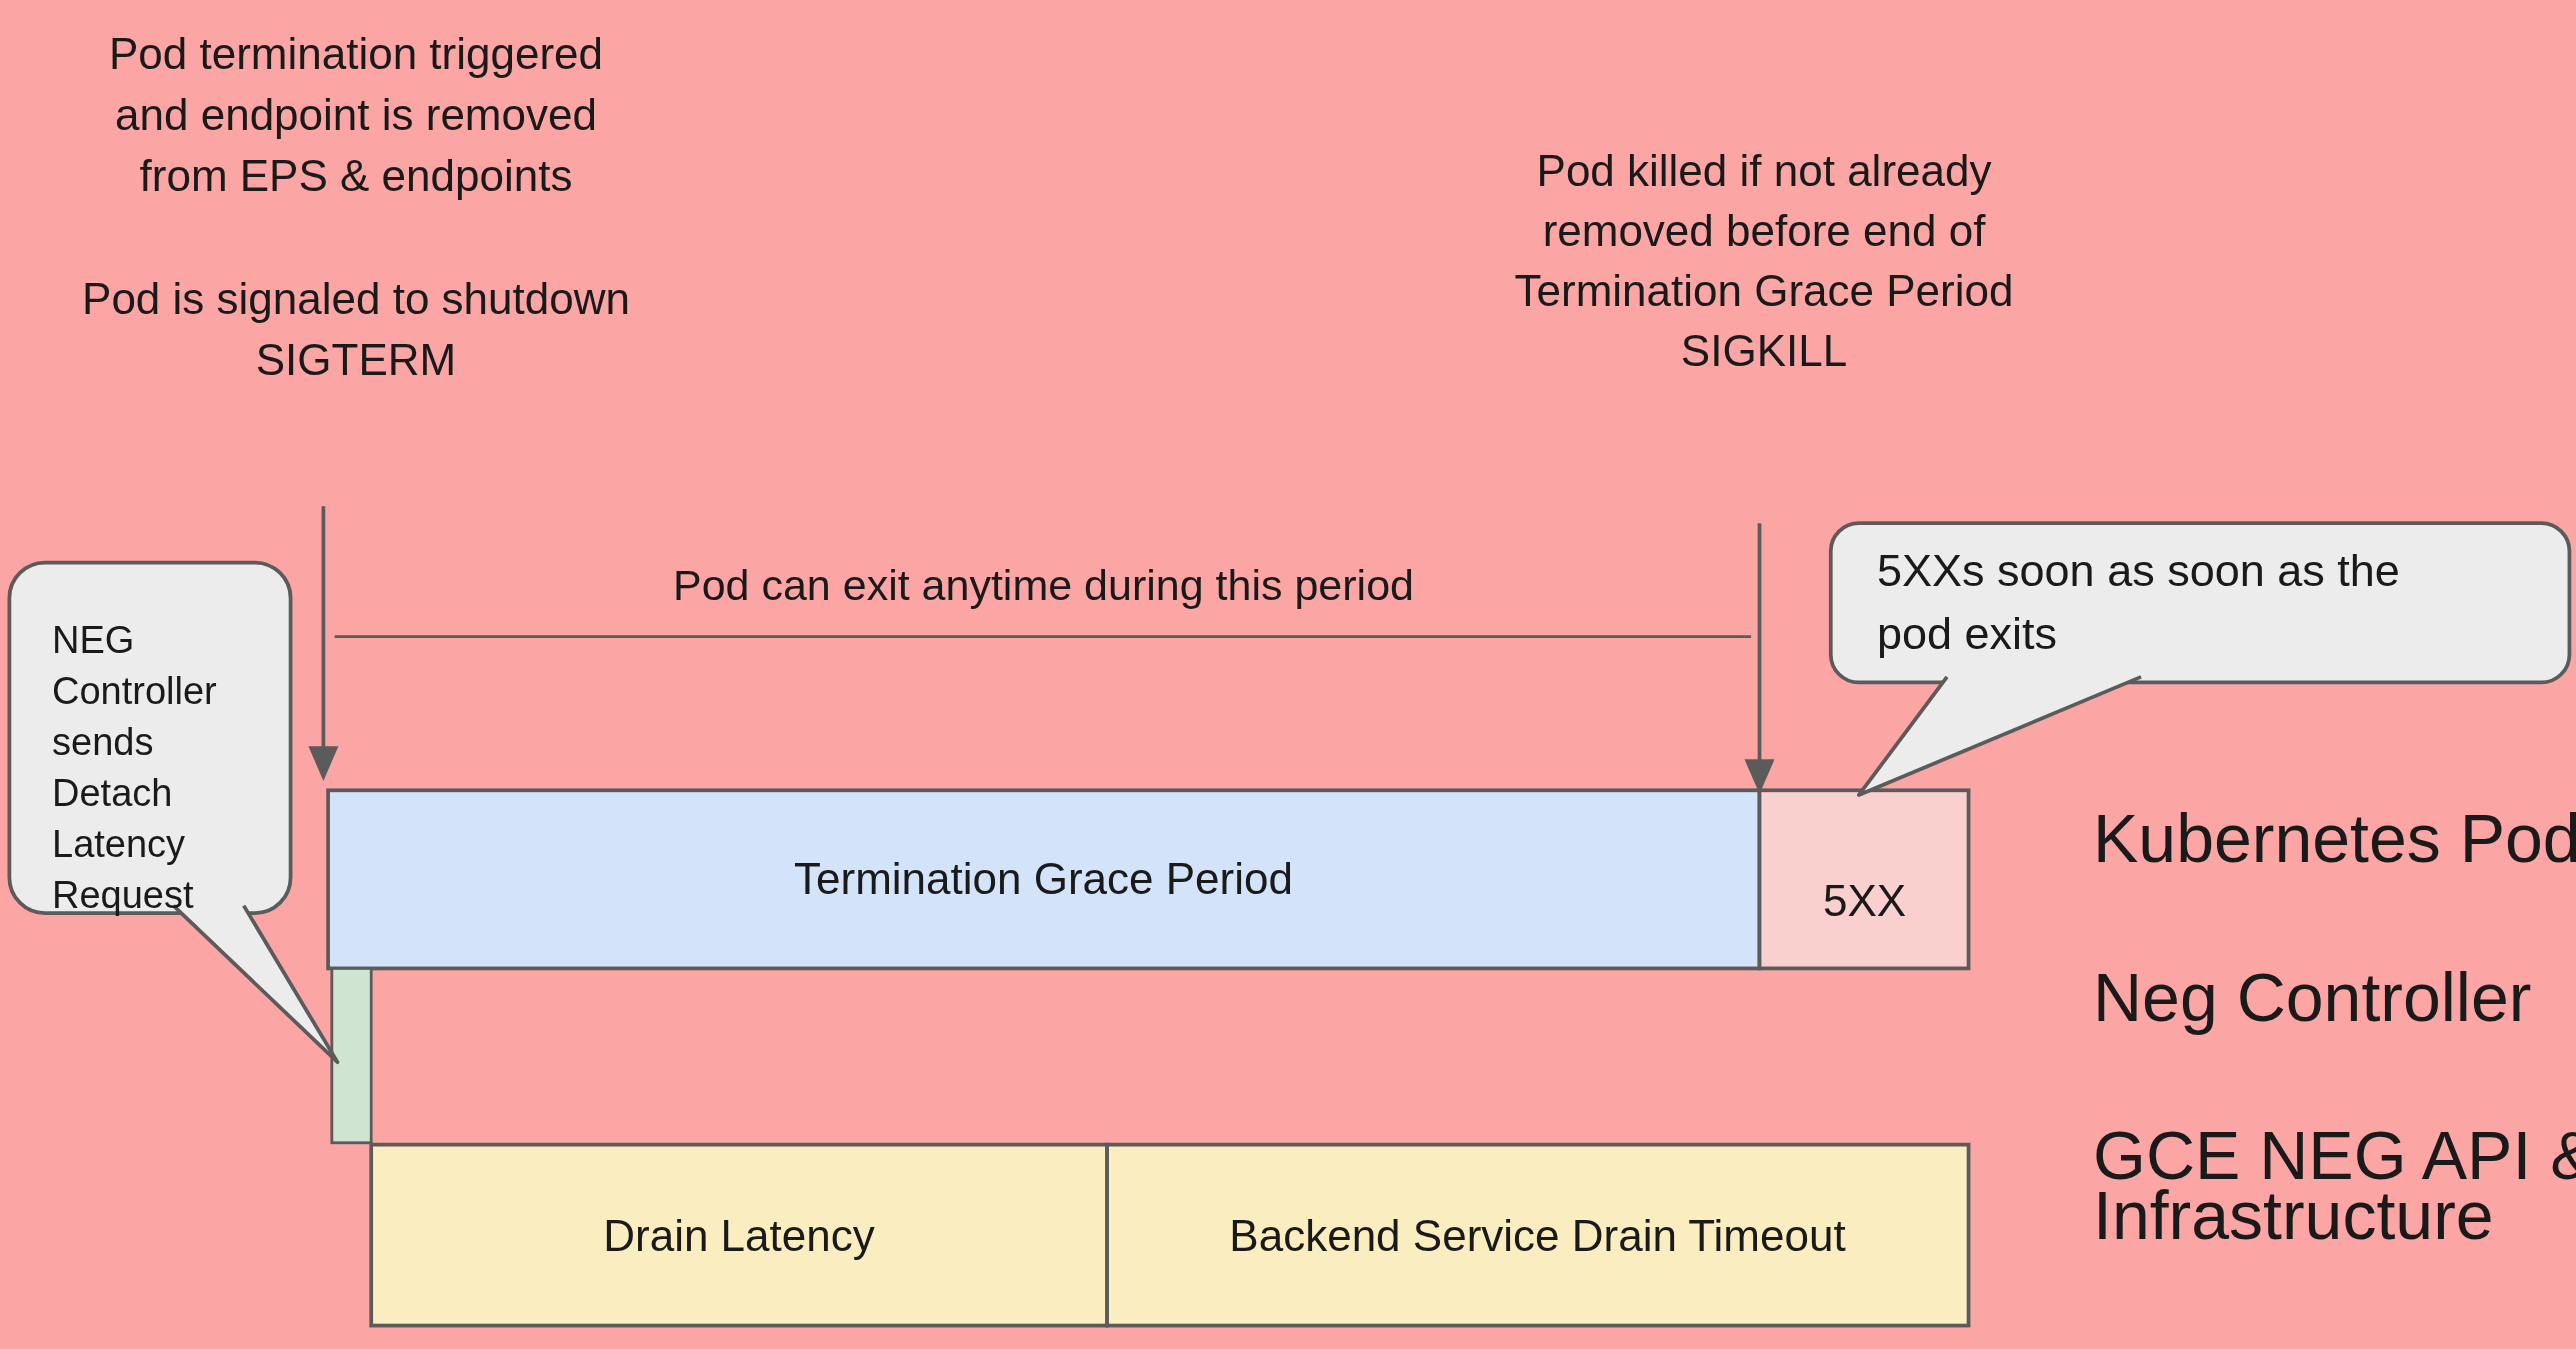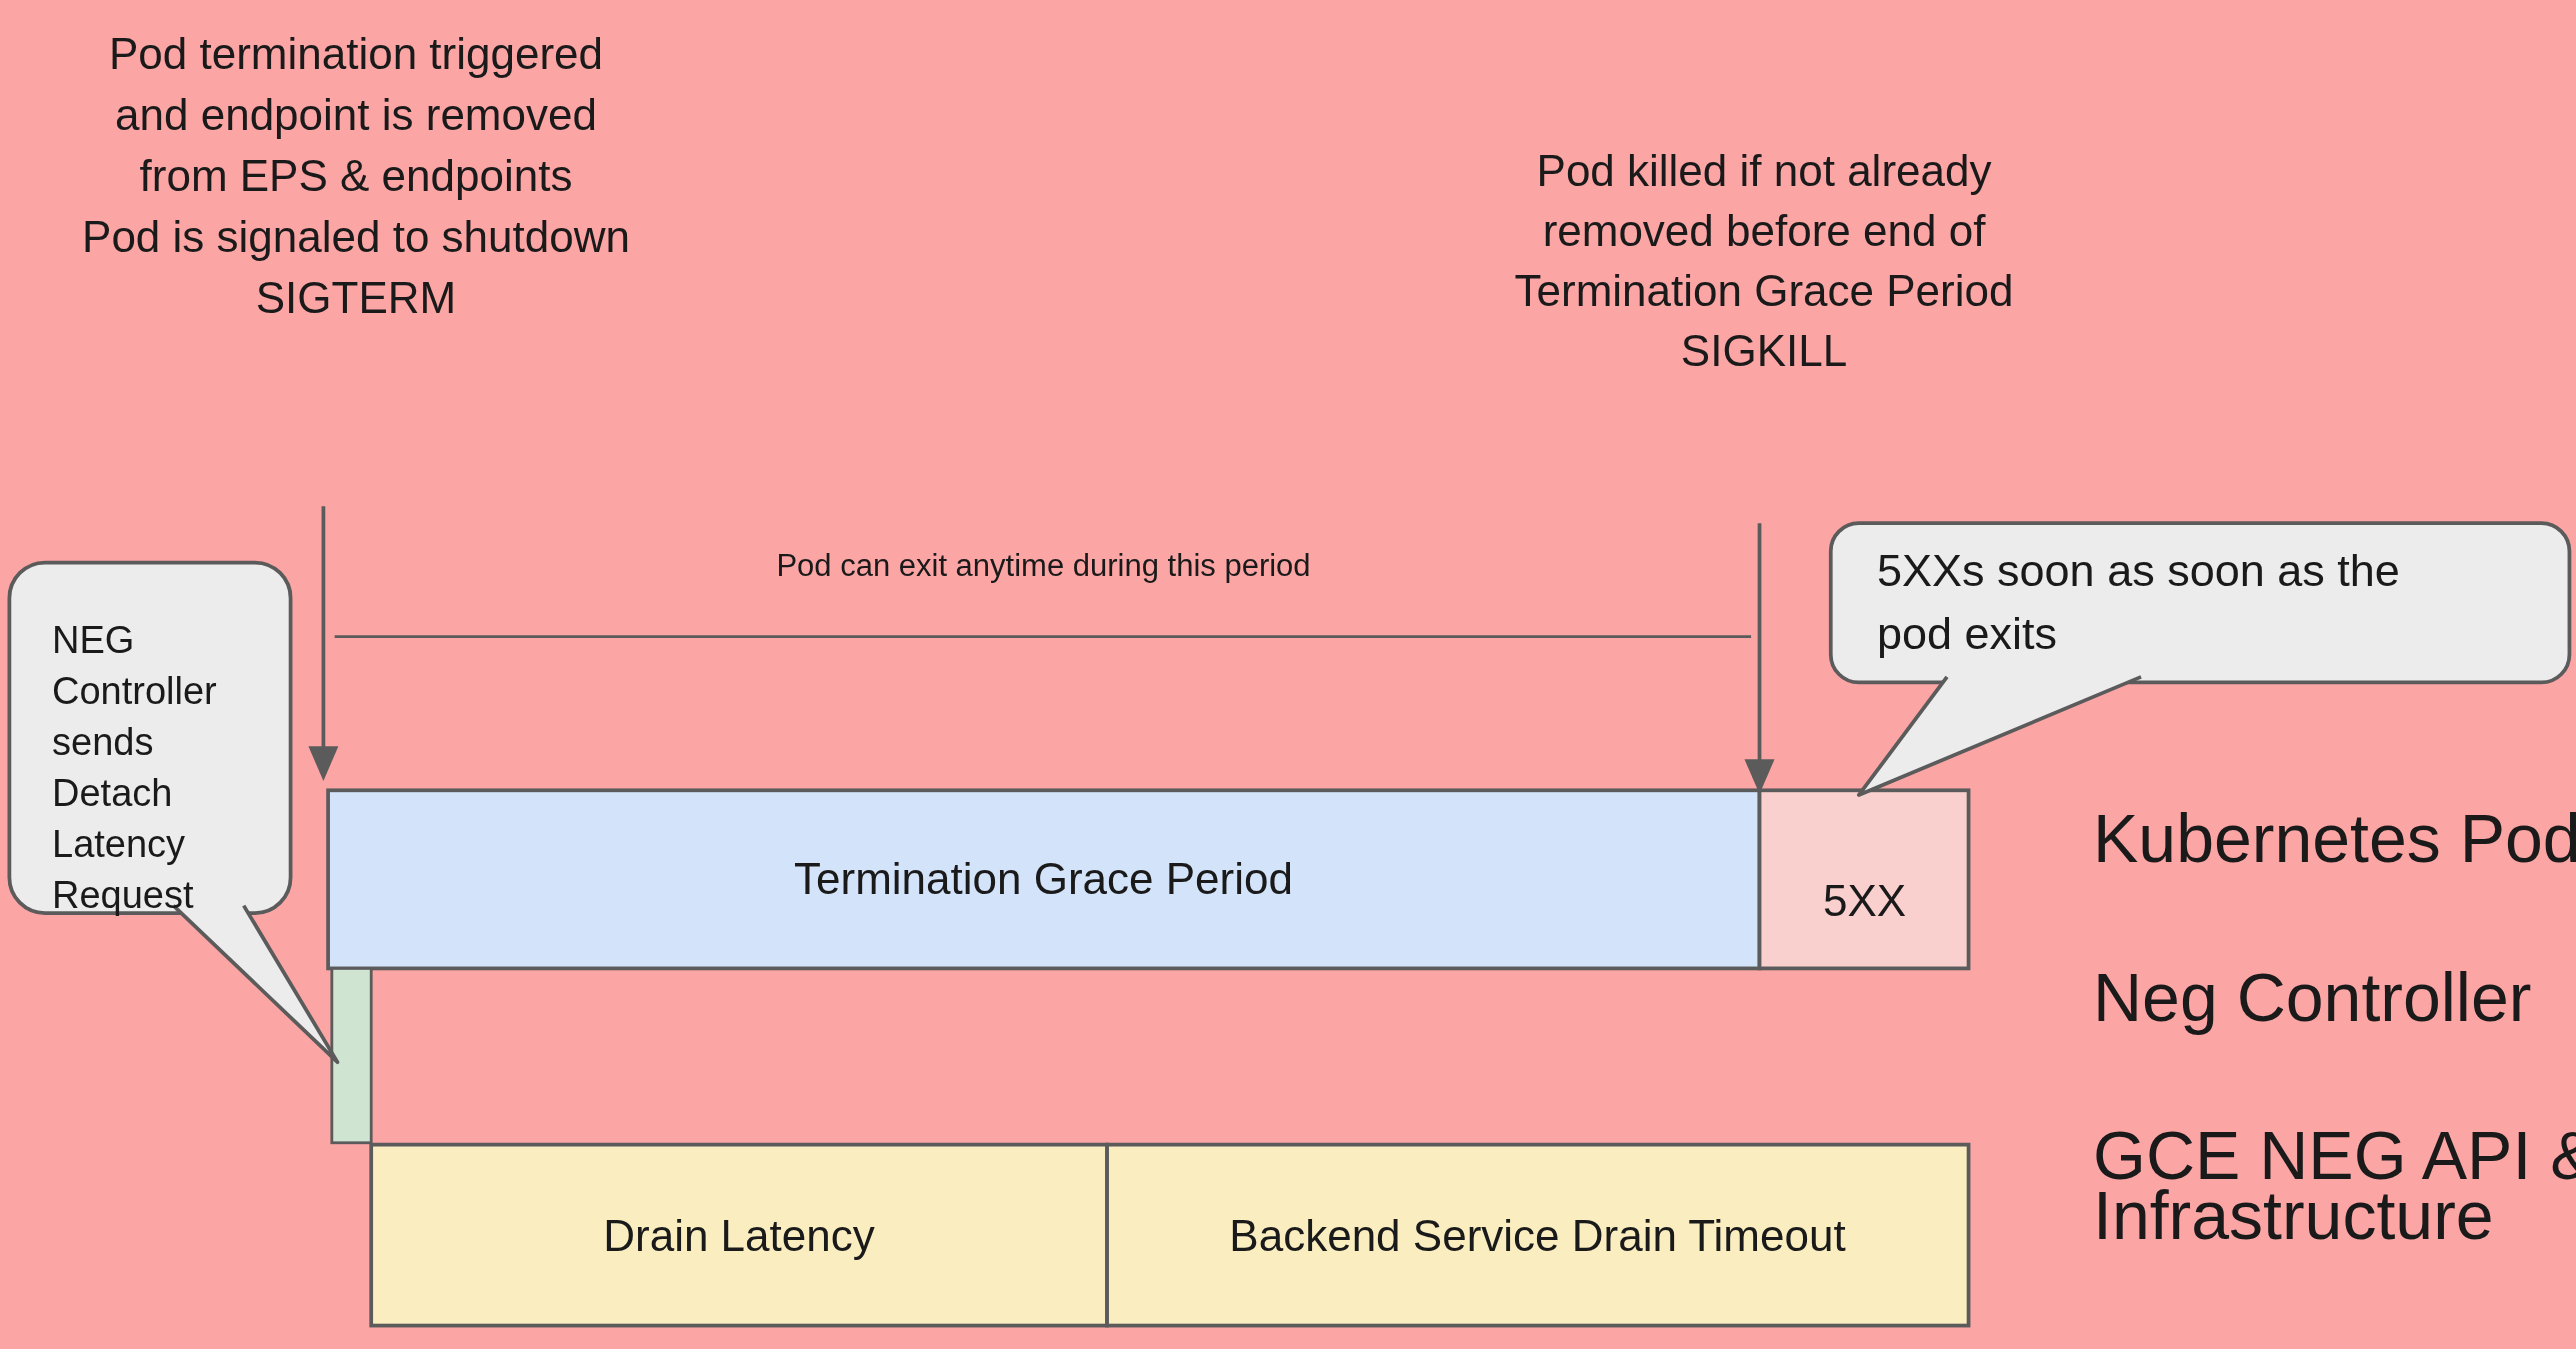--- a/index.html
+++ b/index.html
@@ -5,23 +5,23 @@
   html,body{margin:0;padding:0;background:#ffffff;}
   .stage{
     position:relative;width:2576px;height:1350px;background:#fca5a5;
     font-family:"Liberation Sans", sans-serif;color:#1a1a1a;overflow:hidden;
   }
   .stage svg{position:absolute;left:0;top:0;}
   .txt{position:absolute;white-space:nowrap;}
   .center{text-align:center;}
   .ann{font-size:44px;line-height:61px;}
   .ann-tl{left:28px;top:22.5px;width:656px;}
-  .ann-tl .para2{}
+  .ann-tl .para2{margin-top:62px;}
   .ann-tr{left:1389px;top:141px;width:750px;line-height:60px;}
-  .exit-label{left:656px;top:540px;width:775px;font-size:31px;line-height:51px;}
+  .exit-label{left:656px;top:560px;width:775px;font-size:43px;line-height:51px;}
   .bar-label{position:absolute;display:flex;align-items:center;justify-content:center;font-size:44px;}
   .lbl-tgp{left:328px;top:790px;width:1431px;height:178px;}
   .lbl-5xx{left:1760px;top:792px;width:209px;height:178px;margin-top:20px;}
   .lbl-dl{left:371px;top:1145px;width:736px;height:181px;}
   .lbl-bsdt{left:1107px;top:1145px;width:861px;height:181px;}
   .row-label{position:absolute;left:2093px;font-size:68px;line-height:60px;}
   .rl-kp{top:808px;}
   .rl-nc{top:967px;}
   .rl-gce{top:1125px;}
   .bubble-text-left{left:52px;top:615px;font-size:38px;line-height:51px;}

